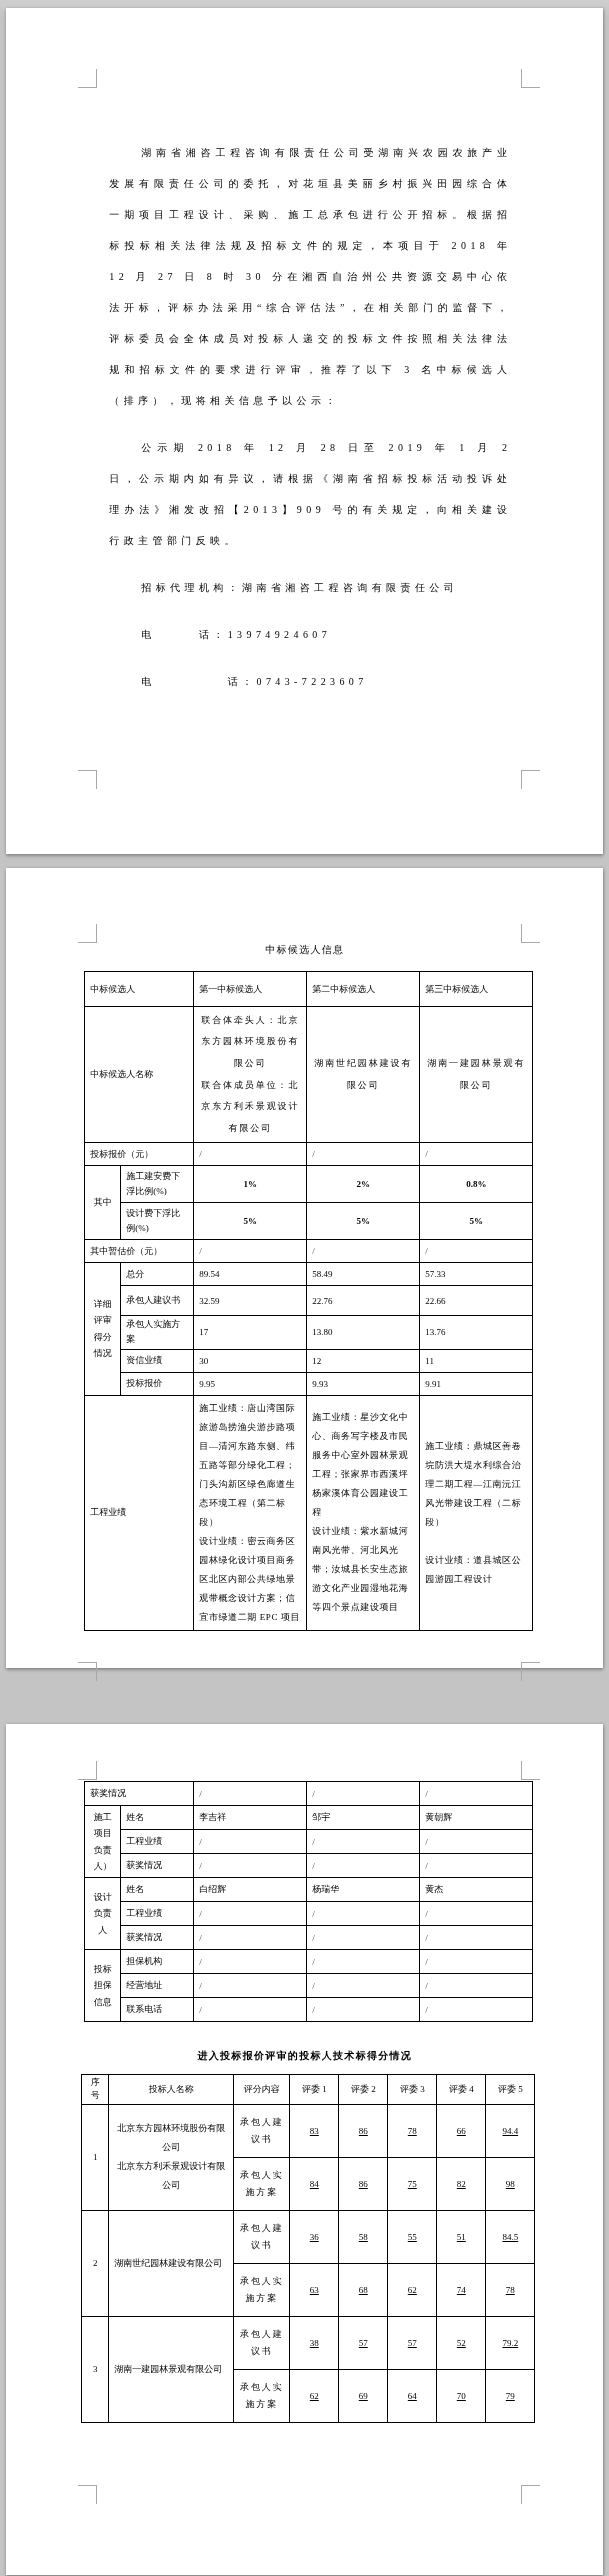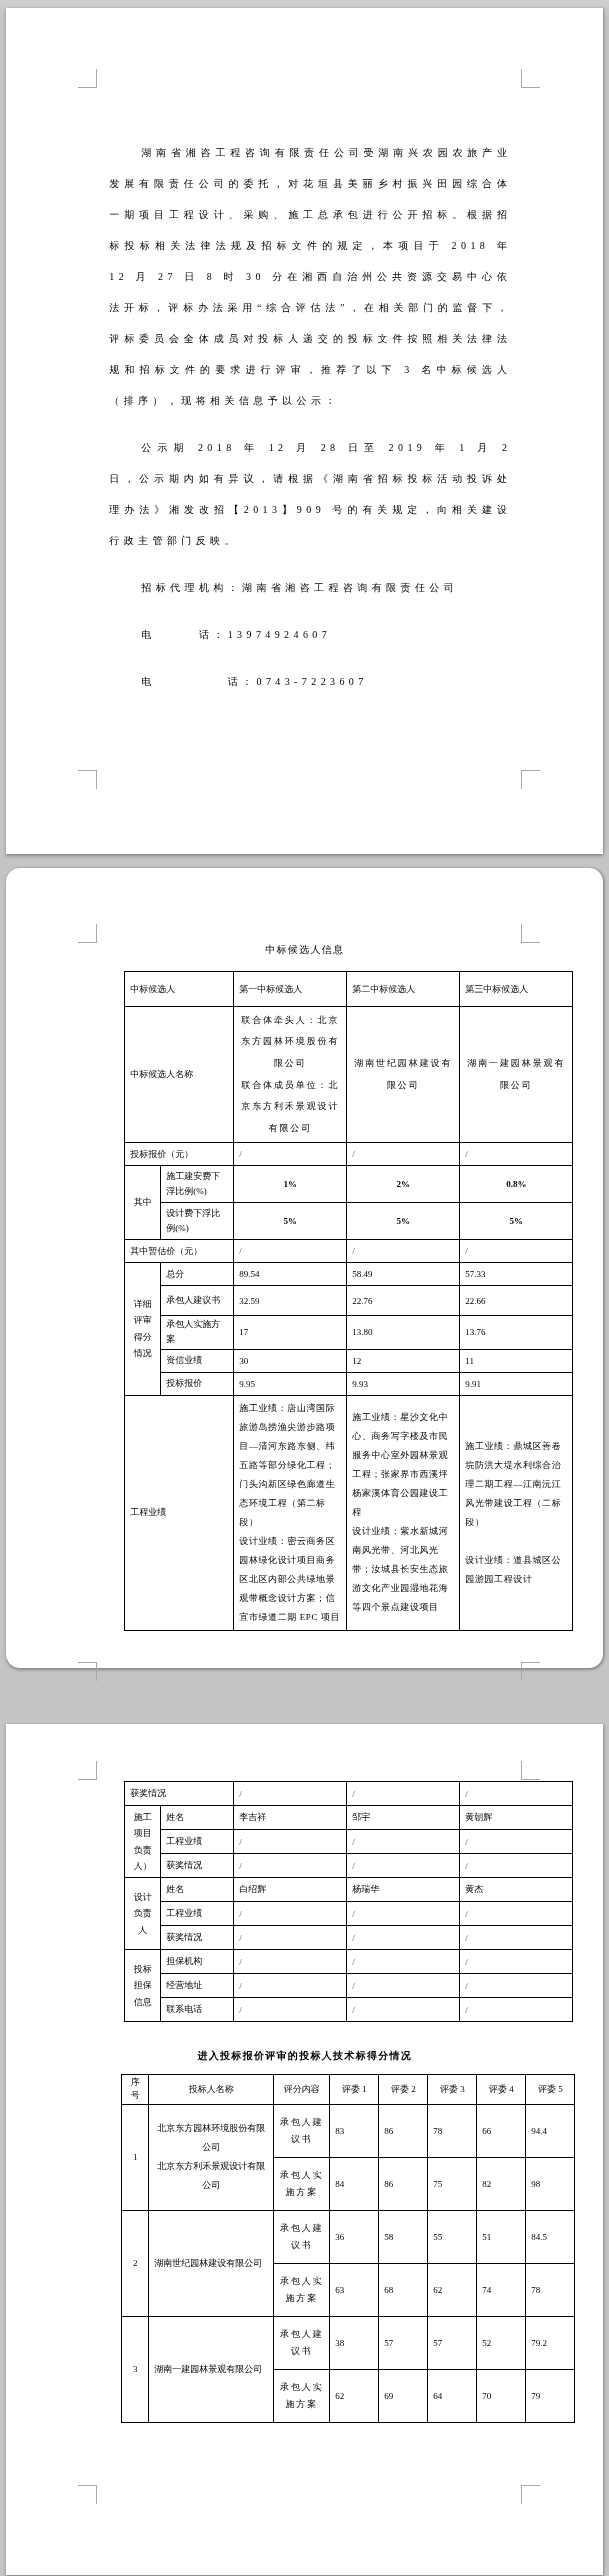--- a/index.html
+++ b/index.html
@@ -1,51 +1,51 @@
 <!DOCTYPE html>
 <html style="font-size:10px"><head>
 <meta charset="utf-8">
 <style>
   html,body{margin:0;padding:0;}
   body{background:#c6c6c6;font-family:"Liberation Serif",serif;color:#000;}
   .canvas{position:relative;width:610px;height:2576px;background:linear-gradient(#cfcfcf,#c4c4c4 19px,#c4c4c4);overflow:hidden;}
   .page{position:absolute;left:6.3px;width:597px;background:#fff;box-shadow:0 1.9px 3.2px rgba(0,0,0,.28),1.3px 0 2.5px rgba(0,0,0,.18);}
   #page1{top:8.2px;height:846px;}
-  #page2{top:868px;height:800px;border-radius:14px;}
+  #page2{top:868px;height:800px;}
   #page3{top:1724px;height:851px;}
   
   .mark{position:absolute;width:18px;height:18px;}
   .mark.tl{border-right:0.6px solid #a8a8a8;border-bottom:0.6px solid #a8a8a8;left:72px;}
   .mark.tr{border-left:0.6px solid #a8a8a8;border-bottom:0.6px solid #a8a8a8;left:515px;}
   .mark.bl{border-right:0.6px solid #a8a8a8;border-top:0.6px solid #a8a8a8;left:72px;}
   .mark.br{border-left:0.6px solid #a8a8a8;border-top:0.6px solid #a8a8a8;left:515px;}
   
   .bodytext{position:absolute;left:87px;top:113px;width:434px;font-size:10px;line-height:31px;letter-spacing:4.4px;text-align:justify;}
   .bodytext p{margin:16px;}
   .bodytext p.ind{text-indent:32px;}
   
   .tbl-title{position:absolute;left:0;right:0;text-align:center;font-size:10px;letter-spacing:1.3px;}
   .tbl-title.bold{font-weight:bold;font-size:10px;}
   
   table.doc{border-collapse:collapse;table-layout:fixed;position:absolute;background:#fff;}
   table.doc td{border:0.6px solid #000;font-size:9px;padding:1.3px 5px;overflow:hidden;vertical-align:middle;}
-  table.doc{border:1.3px solid #000;margin-left:40px;}
+  table.doc{border:1.3px solid #000;}
   td.lab{text-align:left;padding-left:14px;}
   td.grp{text-align:center;padding:1.3px 7.6px;line-height:16.5px;}
   td.innc{text-align:left;line-height:15px;}
   td.innl{text-align:left;padding-left:7.6px;}
   td.val{text-align:left;padding-left:7.6px;}
   td.pct{text-align:center;font-weight:bold;}
   td.ctr{text-align:center;}
   td.pre{white-space:pre-line;}
   td.nm{font-size:8.2px;line-height:21.6px;letter-spacing:1.9px;padding:3.8px 6.3px;text-align:center;}
   td.yj{font-size:8.2px;line-height:19px;letter-spacing:0.6px;padding:3.8px 6.3px;text-align:left;vertical-align:middle;}
   td.slash{color:#3c4a66;}
   #t1p3{border-top:0.6px dashed #8a8a8a;}
-  td.score{text-align:left;font-size:9.5px;}
+  td.score{text-align:center;font-size:9.5px;text-decoration:underline;}
   td.nmc{text-align:center;line-height:19px;}
   td.nml{text-align:left;padding-left:7.6px;line-height:19px;}
   td.pf{text-align:center;letter-spacing:1.9px;line-height:16.5px;}
 </style>
 </head>
 <body>
 
 <div class="canvas">
 
   <div class="page" id="page1">

